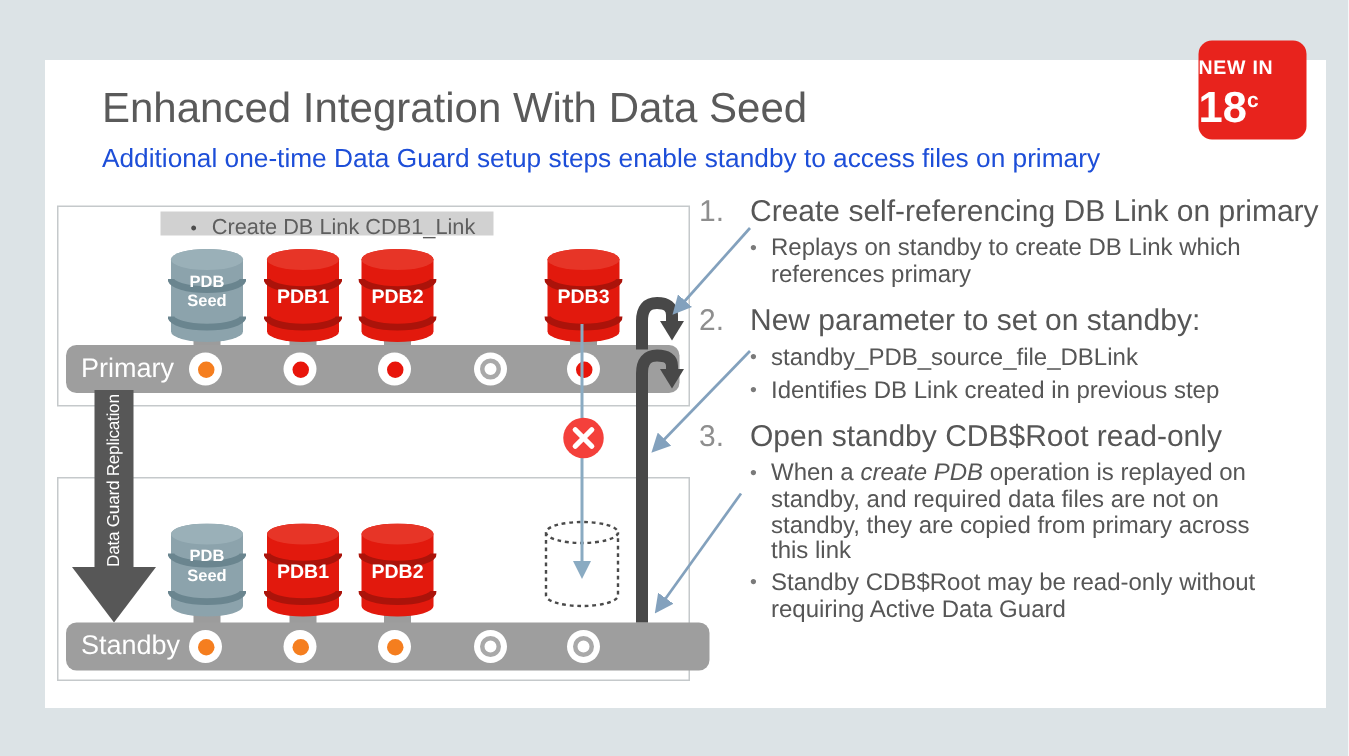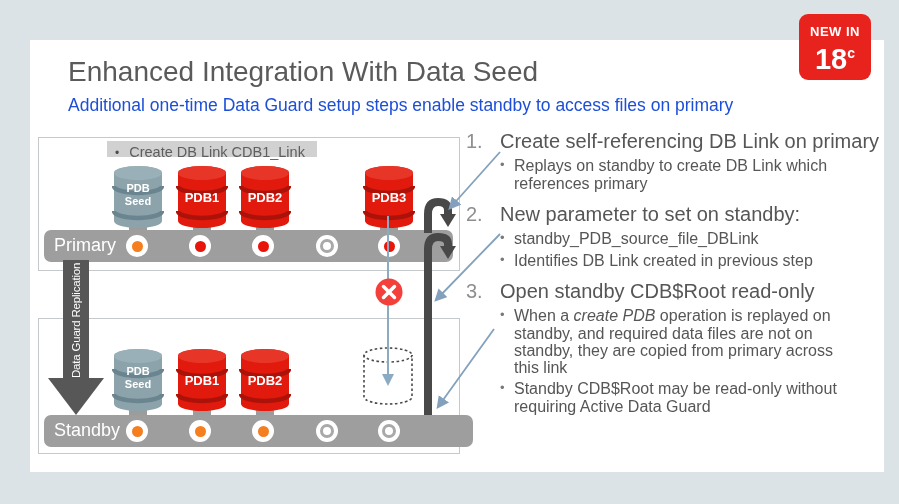--- a/index.html
+++ b/index.html
@@ -1,36 +1,36 @@
 <!DOCTYPE html>
 <html><head>
 <meta charset="utf-8">
 <style>
   html,body{margin:0;padding:0;}
   .page{position:relative;width:899px;height:504px;background:#dce3e6;overflow:hidden;
         font-family:"Liberation Sans", sans-serif;}
   .slide{position:absolute;left:30px;top:40px;width:854px;height:432px;background:#ffffff;}
 
   
-  .badge{position:absolute;left:799px;top:14px;width:72px;height:66px;background:#e8231d;
-         border-radius:9px;color:#fff;text-align:center;}
+  .badge{position:absolute;left:799px;top:27px;width:72px;height:66px;background:#e8231d;
+         border-radius:9px;color:#fff;text-align:left;}
   .badge-top{font-size:13px;font-weight:bold;letter-spacing:.5px;margin-top:10px;}
   .badge-big{font-size:29px;font-weight:bold;line-height:28px;}
   .badge-big sup{font-size:14px;font-weight:bold;}
 
   .title{position:absolute;left:68px;top:56px;margin:0;font-size:28px;font-weight:400;color:#5a5a5a;}
   .subtitle{position:absolute;left:68px;top:95px;margin:0;font-size:17.5px;font-weight:normal;color:#1d4ed8;}
 
   
   .pbox{position:absolute;background:#fff;border:1.5px solid #c5c9cb;}
   .primary-box{left:38px;top:137px;width:420px;height:132px;}
   .standby-box{left:38px;top:318px;width:420px;height:134px;}
 
   .link-label{position:absolute;left:107px;top:141px;height:16px;line-height:22px;background:#d1d1d1;
-              color:#5e5e5e;font-size:14.5px;padding:0 12px 0 8px;white-space:nowrap;}
+              color:#5e5e5e;font-size:14.5px;padding:0 12px 0 20px;white-space:nowrap;}
   .link-label::before{content:"•";color:#4c4c4c;font-size:12px;margin-right:10px;}
 
   
   .cyl{position:absolute;width:52px;height:70px;}
   .cyl-label{position:absolute;left:0;top:24px;width:100%;text-align:center;color:#fff;
              font-weight:bold;font-size:13px;}
   .cyl-label.two{top:16px;font-size:11px;line-height:1.2;}
 
   
   .bar{position:absolute;width:409px;height:32px;background:#9e9e9e;border-radius:7px;color:#fff;text-align:right;}

